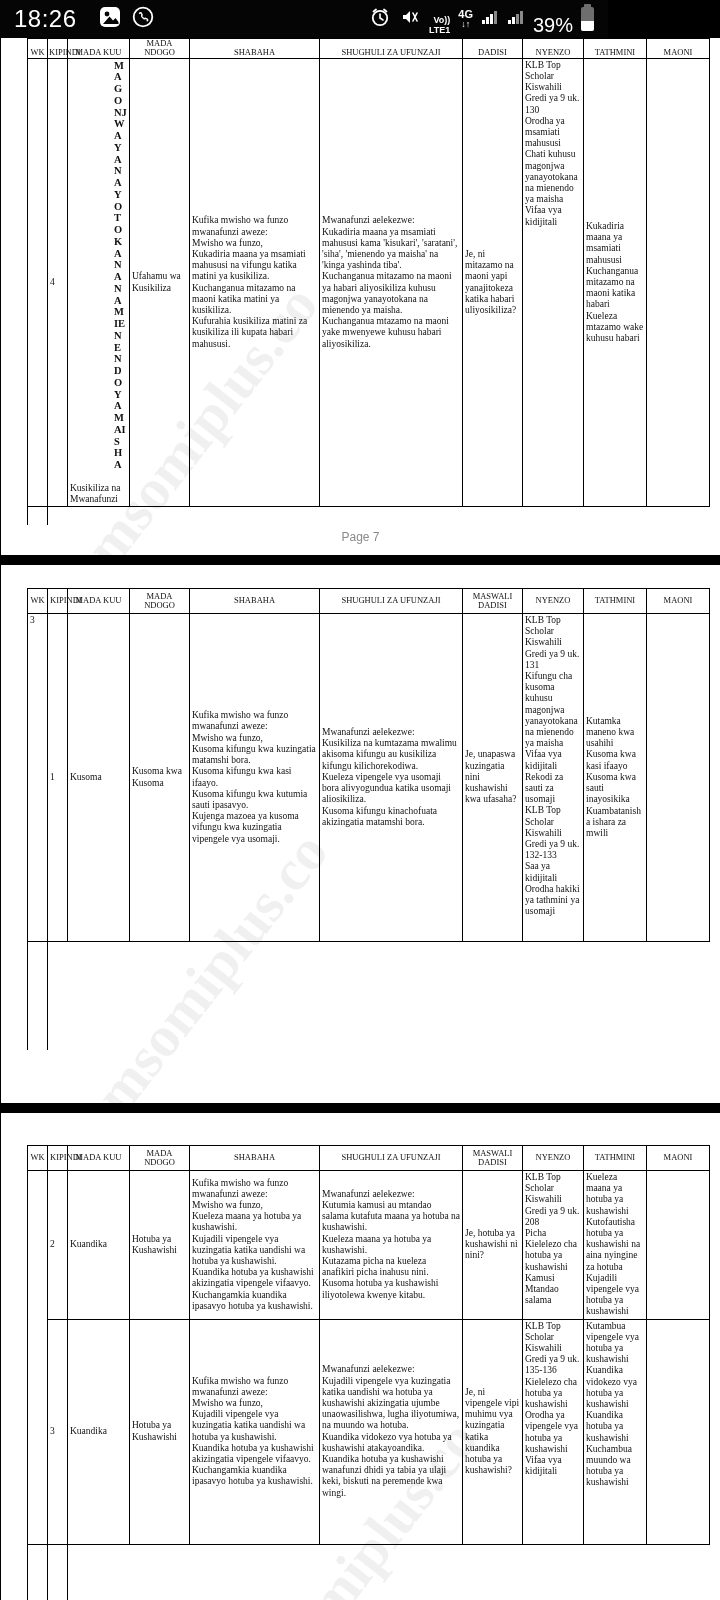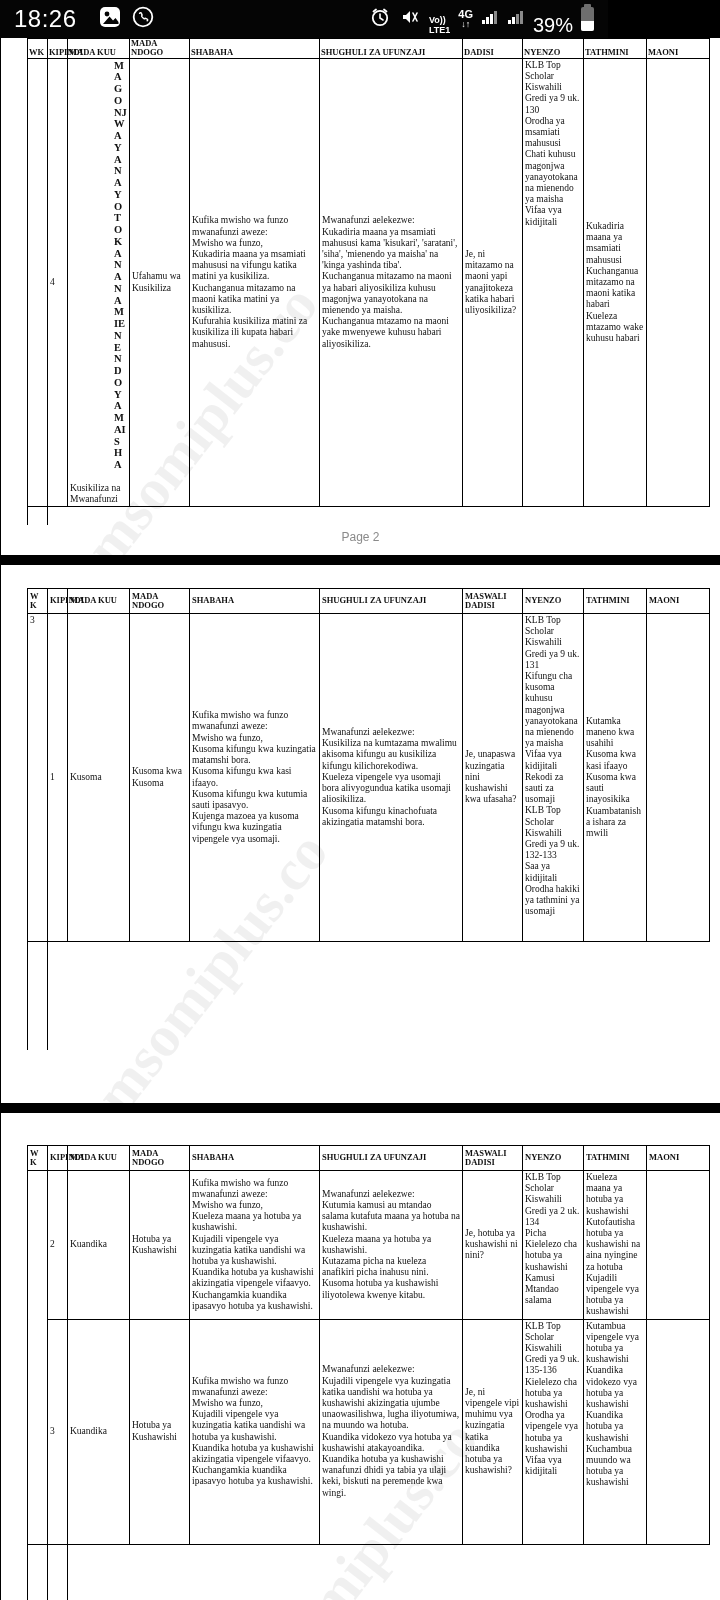--- a/index.html
+++ b/index.html
@@ -3,39 +3,39 @@
 <meta charset="utf-8">
 <style>
   html,body{margin:0;padding:0;background:#000;}
   #screen{position:relative;width:720px;height:1600px;background:#000;overflow:hidden;font-family:"Liberation Serif",serif;}
   
   .status-bar{position:absolute;top:0;left:0;width:608px;height:38px;background:#050505;display:flex;align-items:center;color:#fff;font-family:"Liberation Sans",sans-serif;padding:0 14px;box-sizing:border-box;}
   .sb-time{font-size:24px;letter-spacing:0.5px;margin-right:12px;}
   .sb-left{display:flex;align-items:center;gap:10px;}
   .sb-spacer{flex:1;}
   .sb-right{display:flex;align-items:center;gap:8px;}
-  .sb-volte{display:flex;flex-direction:column;align-items:flex-start;font-size:9px;line-height:10px;font-weight:bold;margin-top:12px;}
+  .sb-volte{display:flex;flex-direction:column;align-items:flex-end;font-size:9px;line-height:10px;font-weight:bold;margin-top:12px;}
   .sb-4g{display:flex;flex-direction:column;align-items:center;font-size:11px;line-height:11px;font-weight:bold;}
   .sb-4g .arrows{font-size:9px;line-height:9px;}
   .sb-batt-pct{font-size:20px;margin-top:12px;}
   .battery{position:relative;width:13px;height:24px;background:#6e6e6e;border-radius:2px;}
   .battery:before{content:"";position:absolute;top:-3px;left:3px;width:7px;height:3px;background:#6e6e6e;border-radius:1px 1px 0 0;}
   .battery .fill{position:absolute;bottom:0;left:0;width:100%;height:40%;background:#fff;border-radius:0 0 2px 2px;}
   
   .page{position:absolute;left:0;width:720px;background:#fff;border-left:1px solid #000;box-sizing:border-box;overflow:hidden;}
   #page7{top:38px;height:517px;}
   #page8{top:565px;height:538px;}
   #page9{top:1113px;height:487px;}
   .page-label{position:absolute;left:0;width:100%;text-align:center;color:#8a8a8a;font-family:"Liberation Sans",sans-serif;font-size:12px;}
   .wm{position:absolute;font-size:58px;color:rgba(0,0,0,0.06);font-weight:bold;white-space:nowrap;transform:rotate(-52deg);transform-origin:0 0;pointer-events:none;}
   .stub{position:absolute;width:1px;background:#000;}
   
   table.sow{border-collapse:collapse;table-layout:fixed;width:682px;margin-left:26px;}
   table.sow th,table.sow td{border:1px solid #000;padding:1px 2px;vertical-align:middle;color:#111;word-wrap:break-word;overflow-wrap:break-word;}
-  table.sow th{font-size:8.5px;line-height:1.1;font-weight:bold;text-align:left;}
+  table.sow th{font-size:8.5px;line-height:1.1;font-weight:normal;text-align:center;}
   table.sow td{font-size:9.5px;line-height:1.18;white-space:pre-line;}
   table.sow .th-kipindi{white-space:nowrap;overflow:visible;}
   .va-top{vertical-align:top !important;}
   #t1 thead th{height:14px;vertical-align:bottom;padding:0 1px;}
   #t2 thead th,#t3 thead th{height:22px;}
   .mk-title{font-weight:bold;font-size:10.5px;line-height:1.12;display:block;margin-left:44px;}
   .mk-sub{display:block;margin-top:12px;}
   
   col.c-wk{width:20px}col.c-kip{width:20px}col.c-mk{width:62px}col.c-mn{width:60px}
   col.c-sha{width:130px}col.c-shu{width:143px}col.c-mas{width:60px}col.c-nye{width:61px}
@@ -160,21 +160,21 @@
 Vifaa vya kidijitali</td>
           <td>Kukadiria maana ya msamiati mahususi
 Kuchanganua mitazamo na maoni katika habari
 Kueleza mtazamo wake kuhusu habari</td>
           <td></td>
         </tr>
       </tbody>
     </table>
     <div class="stub" style="left:26px;top:204px;height:283px;"></div>
     <div class="stub" style="left:46px;top:204px;height:283px;"></div>
-    <div class="page-label" style="top:492px;">Page 2</div>
+    <div class="page-label" style="top:492px;">Page 7</div>
   </div>
 
   <div class="page" id="page8">
     <div class="wm" style="left:80px;top:520px;">msomiplus.co</div>
     <table class="sow" id="t2" style="margin-top:23px;">
       <colgroup>
           <col class="c-wk">
           <col class="c-kip">
           <col class="c-mk">
           <col class="c-mn">
@@ -275,21 +275,21 @@
 Kueleza maana ya hotuba ya kushawishi.
 Kujadili vipengele vya kuzingatia katika uandishi wa hotuba ya kushawishi.
 Kuandika hotuba ya kushawishi akizingatia vipengele vifaavyo.
 Kuchangamkia kuandika ipasavyo hotuba ya kushawishi.</td>
           <td>Mwanafunzi aelekezwe:
 Kutumia kamusi au mtandao salama kutafuta maana ya hotuba na kushawishi.
 Kueleza maana ya hotuba ya kushawishi.
 Kutazama picha na kueleza anafikiri picha inahusu nini.
 Kusoma hotuba ya kushawishi iliyotolewa kwenye kitabu.</td>
           <td>Je, hotuba ya kushawishi ni nini?</td>
-          <td class="va-top">KLB Top Scholar Kiswahili Gredi ya 2 uk. 134
+          <td class="va-top">KLB Top Scholar Kiswahili Gredi ya 9 uk. 208
 Picha
 Kielelezo cha hotuba ya kushawishi
 Kamusi
 Mtandao salama</td>
           <td class="va-top">Kueleza maana ya hotuba ya kushawishi
 Kutofautisha hotuba ya kushawishi na aina nyingine za hotuba
 Kujadili vipengele vya hotuba ya kushawishi</td>
           <td></td>
         </tr>
         <tr style="height:225px;">

